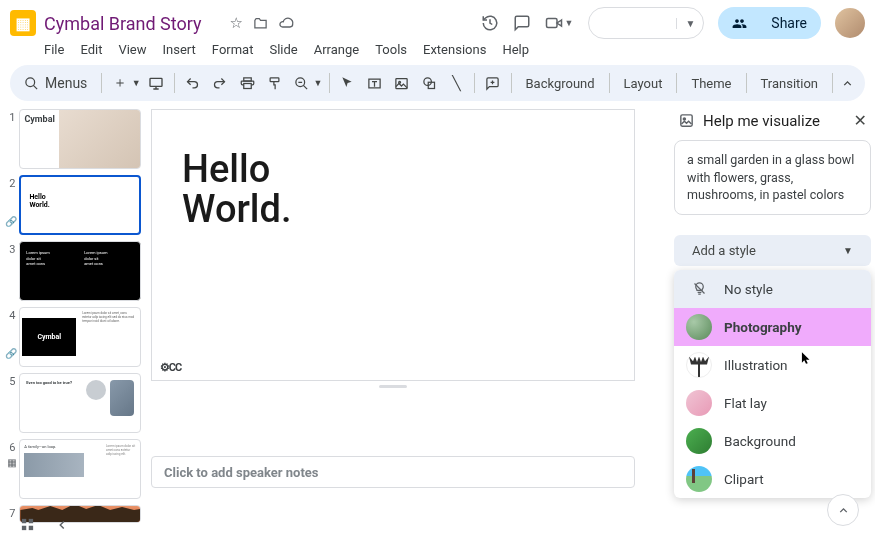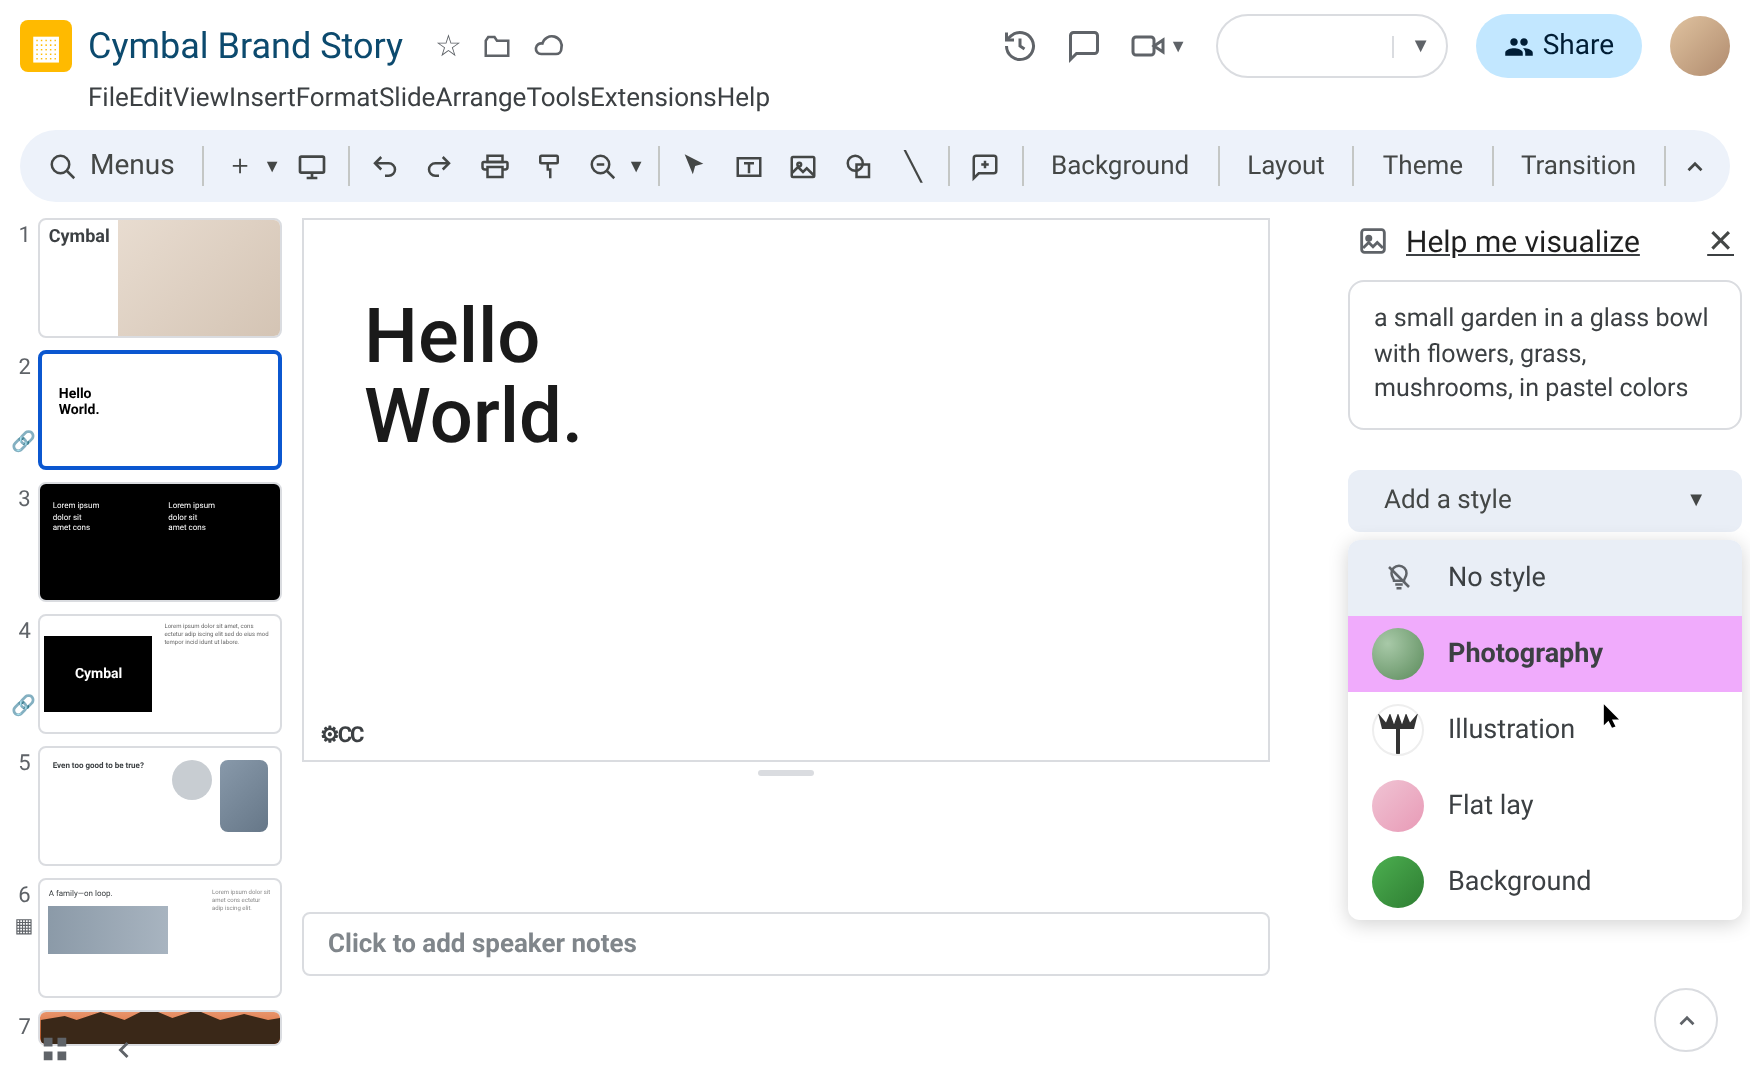--- a/index.html
+++ b/index.html
@@ -1,33 +1,33 @@
 <!DOCTYPE html>
 <html><head>
 <meta charset="utf-8">
 <style>
   * { box-sizing: border-box; margin: 0; padding: 0; font-family: 'Google Sans', Roboto, Arial, sans-serif; }
   body { width: 875px; height: 546px; background: #fff; overflow: hidden; font-size: 13px; color: #3c4043; }
   
   
   .titlebar { height: 40px; display: flex; align-items: center; padding: 6px 10px 0 10px; }
   .app-icon { width: 26px; height: 26px; background: #ffba00; border-radius: 4px; color: #fff; display: flex; align-items: center; justify-content: center; font-weight: bold; font-size: 16px; margin-right: 8px; }
-  .doc-title { font-size: 18px; color: #0c4a6e; margin-right: 8px; }
+  .doc-title { font-size: 18px; color: #701a75; margin-right: 20px; }
   .title-icons { display: flex; gap: 10px; color: #5f6368; align-items: center; }
   .title-icons span { font-size: 15px; }
   .titlebar-right { margin-left: auto; display: flex; align-items: center; gap: 14px; }
   .ic { color: #5f6368; cursor: pointer; display: inline-flex; align-items: center; justify-content: center; }
   .btn-slideshow { display: flex; align-items: center; border: 1px solid #dadce0; border-radius: 20px; height: 32px; }
   .btn-slideshow .main { padding: 0 12px; font-size: 14px; color: #3c4043; }
   .btn-slideshow .caret { border-left: 1px solid #dadce0; padding: 0 8px; font-size: 10px; color: #5f6368; }
-  .btn-share { display: flex; align-items: center; gap: 4px; background: #c2e7ff; border-radius: 20px; height: 32px; padding: 0 14px; font-size: 14px; color: #001d35; }
+  .btn-share { display: flex; align-items: center; gap: 24px; background: #c2e7ff; border-radius: 20px; height: 32px; padding: 0 14px; font-size: 14px; color: #001d35; }
   .avatar { width: 30px; height: 30px; border-radius: 50%; background: linear-gradient(135deg, #e0c3a0, #b08b6e); }
   
   
-  .menubar { display: flex; padding: 2px 10px 4px 44px; font-size: 13px; color: #3c4043; }
+  .menubar { display: flex; gap: 16px; padding: 2px 10px 4px 44px; font-size: 13px; color: #3c4043; }
   
   
   .toolbar { margin: 4px 10px; height: 36px; background: #edf2fa; border-radius: 20px; display: flex; align-items: center; padding: 0 6px; gap: 4px; position: relative; }
   .tool-search { display: flex; align-items: center; gap: 6px; padding: 0 8px; color: #444746; font-size: 14px; }
   .tool-sep { width: 1px; height: 20px; background: #c4c7c5; margin: 0 2px; }
   .tool-btn { width: 24px; height: 24px; display: flex; align-items: center; justify-content: center; color: #444746; font-size: 14px; }
   .tool-caret { font-size: 9px; color: #444746; margin-left: -4px; }
   .tool-text { padding: 0 8px; color: #444746; font-size: 13px; }
   .tool-end { margin-left: auto; display: flex; align-items: center; }
   
@@ -62,21 +62,21 @@
   
   .canvas-area { flex: 1; padding: 0 6px; display: flex; flex-direction: column; }
   .canvas { background: #fff; border: 1px solid #dadce0; width: 484px; height: 272px; margin-top: 4px; position: relative; padding: 40px 30px; }
   .canvas-text { font-size: 38px; font-weight: 500; line-height: 1.05; color: #1a1a1a; }
   .canvas-logo { position: absolute; left: 8px; bottom: 6px; font-size: 11px; font-weight: bold; letter-spacing: -1px; }
   .notes { margin-top: 68px; width: 484px; height: 32px; border: 1px solid #dadce0; border-radius: 4px; padding: 8px 12px; font-size: 13px; color: #80868b; background: #fff; font-weight: bold; }
   .notes-handle { width: 28px; height: 3px; background: #dadce0; border-radius: 2px; margin: 4px auto 0; }
   
   
   .panel { width: 210px; border-left: 1px solid transparent; padding: 0 4px 0 8px; display: flex; flex-direction: column; }
-  .panel-header { display: flex; align-items: center; padding: 6px 4px 10px 4px; gap: 8px; text-decoration: underline; }
+  .panel-header { display: flex; align-items: center; padding: 6px 4px 10px 4px; gap: 8px; }
   .panel-header .ic { font-size: 16px; }
   .panel-title { font-size: 15px; color: #1f1f1f; flex: 1; }
   .panel-close { font-size: 16px; color: #444746; }
   .prompt-box { border: 1px solid #dadce0; border-radius: 8px; padding: 10px 12px; font-size: 12.5px; color: #3c4043; line-height: 1.4; min-height: 68px; }
   .style-select { margin-top: 20px; background: #e9eef6; border-radius: 6px; padding: 8px 18px; display: flex; align-items: center; font-size: 13px; color: #444746; }
   .style-select .caret { margin-left: auto; font-size: 10px; }
   .dropdown { margin-top: 4px; background: #fff; border-radius: 6px; box-shadow: 0 2px 10px rgba(0,0,0,0.18); overflow: hidden; }
   .dd-item { display: flex; align-items: center; gap: 12px; padding: 6px 12px; font-size: 13.5px; color: #3c4043; }
   .dd-item.sel { background: #e9eef6; }
   .dd-item.hov { background: #f0abfc; font-weight: bold; }
@@ -382,20 +382,24 @@
         </span>
       </div>
       <div class="dd-item">
         <div class="dd-swatch sw-flat"></div>
         <span>Flat lay</span>
       </div>
       <div class="dd-item">
         <div class="dd-swatch sw-bg"></div>
         <span>Background</span>
       </div>
+      <div class="dd-item">
+        <div class="dd-swatch sw-clip"></div>
+        <span>Clipart</span>
+      </div>
     </div>
   </div>
 </div>
 
 <div class="filmstrip-footer">
   <span class="ic">
     <svg width="15" height="15" viewBox="0 0 24 24" fill="currentColor">
         <rect x="3" y="3" width="7" height="7"></rect>
         <rect x="14" y="3" width="7" height="7"></rect>
         <rect x="3" y="14" width="7" height="7"></rect>

